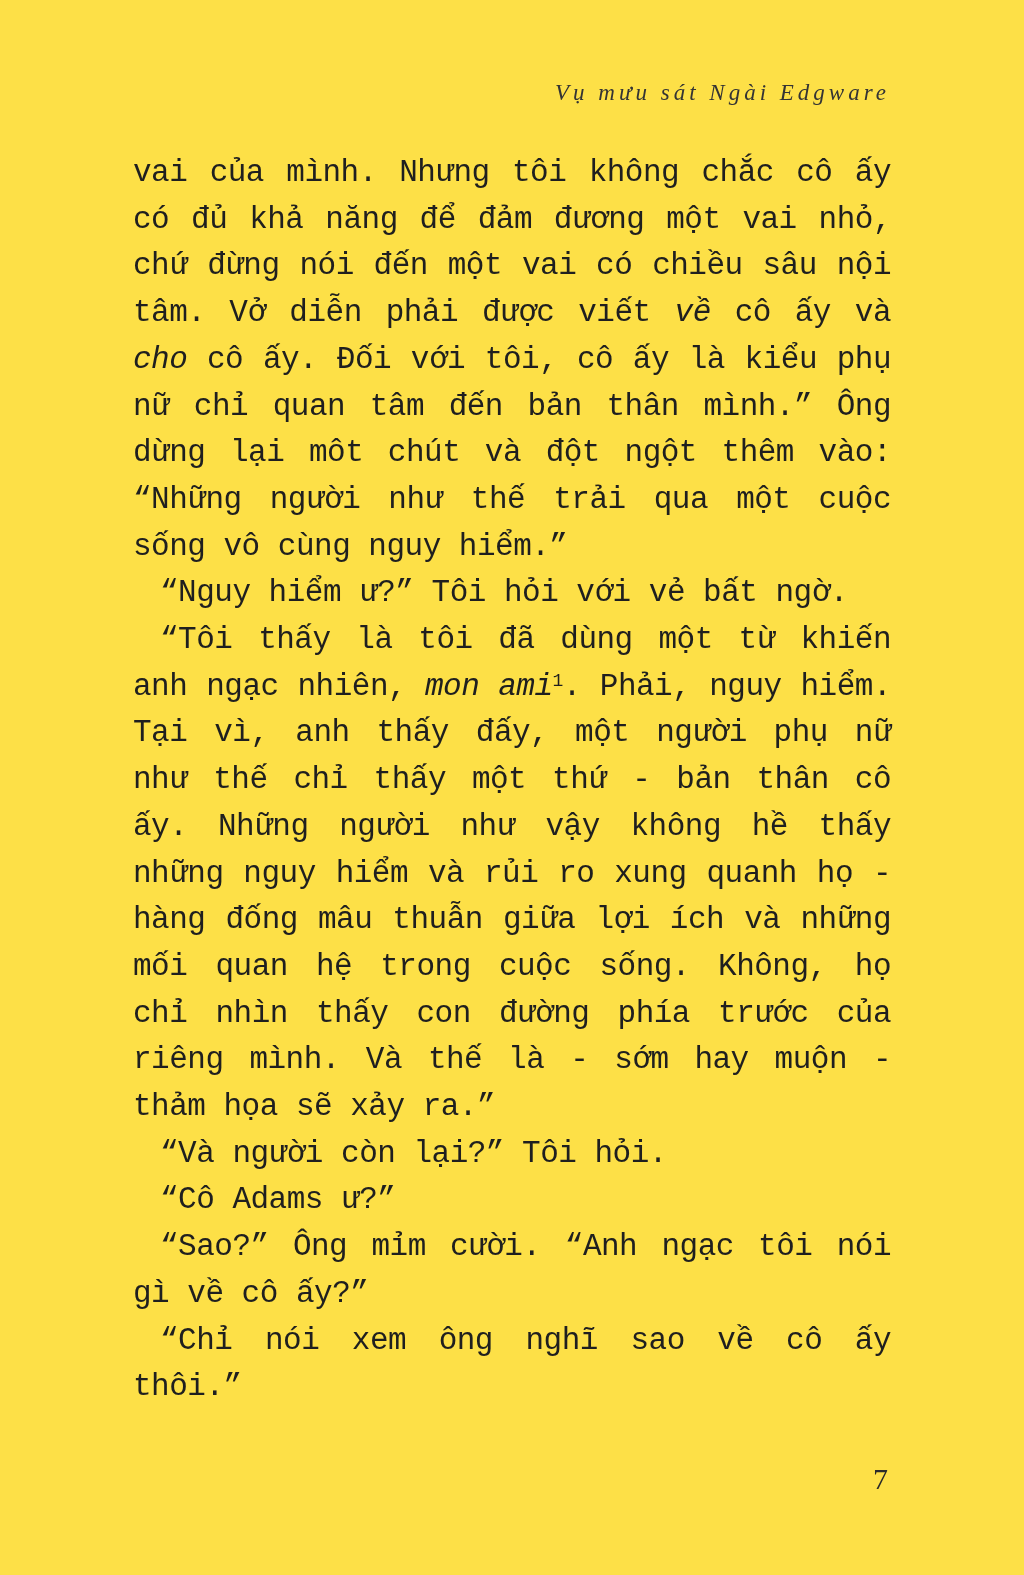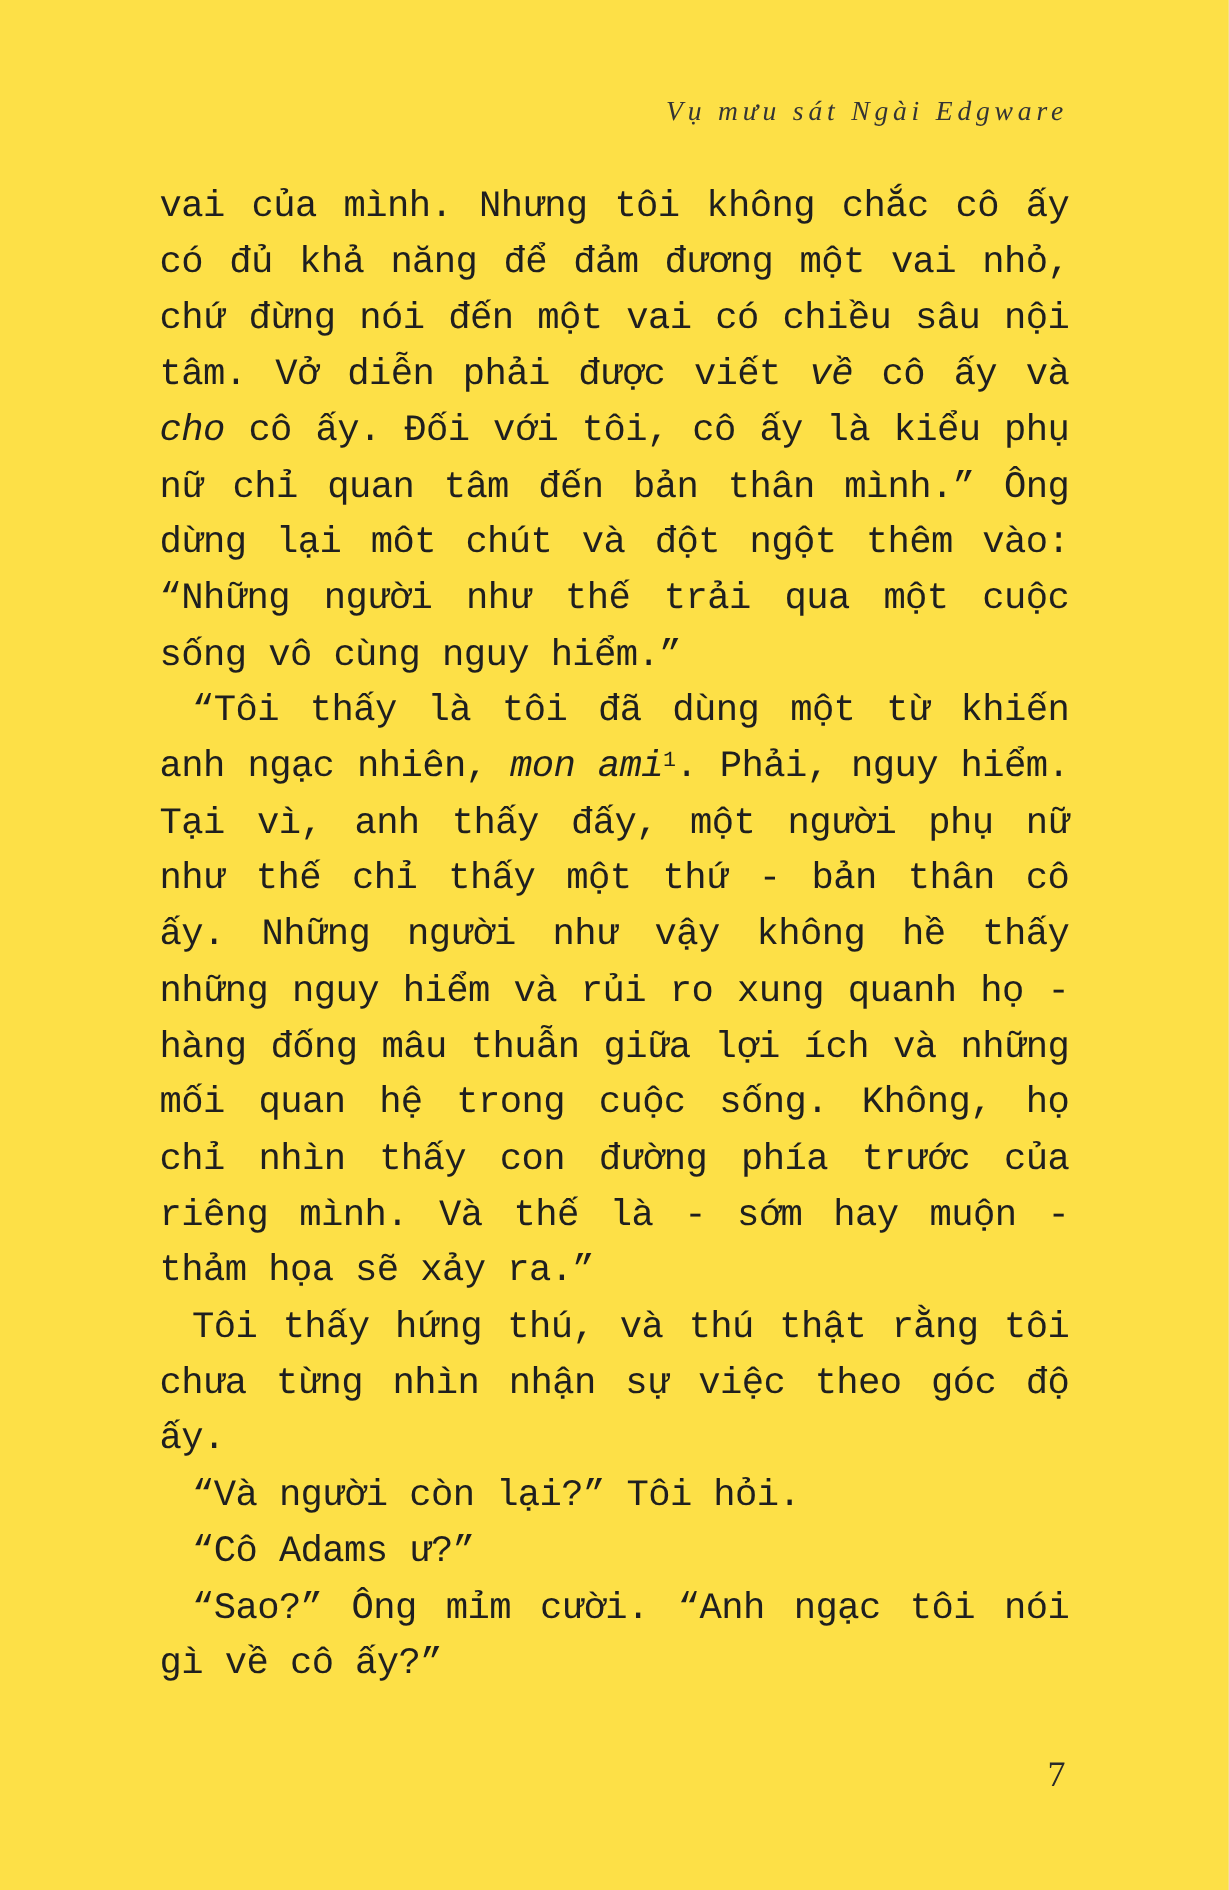--- a/index.html
+++ b/index.html
@@ -77,23 +77,24 @@
 </style>
 </head>
 <body>
 
 <div class="page">
 
   <div class="running-header">Vụ mưu sát Ngài Edgware</div>
 
   <div class="body-text">
       <p class=""><span>vai của mình. Nhưng tôi không chắc cô ấy có đủ khả năng để đảm đương một vai nhỏ, chứ đừng nói đến một vai có chiều sâu nội tâm. Vở diễn phải được viết </span><span class="italic">về</span><span> cô ấy và </span><span class="italic">cho</span><span> cô ấy. Đối với tôi, cô ấy là kiểu phụ nữ chỉ quan tâm đến bản thân mình.” Ông dừng lại môt chút và đột ngột thêm vào: “Những người như thế trải qua một cuộc sống vô cùng nguy hiểm.”</span></p>
+      <p class="indent"><span>“Nguy hiểm ư?” Tôi hỏi với vẻ bất ngờ.</span></p>
       <p class="indent"><span>“Tôi thấy là tôi đã dùng một từ khiến anh ngạc nhiên, </span><span class="italic">mon ami</span><sup>1</sup><span>. Phải, nguy hiểm. Tại vì, anh thấy đấy, một người phụ nữ như thế chỉ thấy một thứ - bản thân cô ấy. Những người như vậy không hề thấy những nguy hiểm và rủi ro xung quanh họ - hàng đống mâu thuẫn giữa lợi ích và những mối quan hệ trong cuộc sống. Không, họ chỉ nhìn thấy con đường phía trước của riêng mình. Và thế là - sớm hay muộn - thảm họa sẽ xảy ra.”</span></p>
-      <p class="indent"><span>Tôi thấy hứng thú, và thú thật rằng tôi chưa từng nhìn nhận sự việc theo góc độ ấy.</span></p>
       <p class="indent"><span>“Và người còn lại?” Tôi hỏi.</span></p>
       <p class="indent"><span>“Cô Adams ư?”</span></p>
       <p class="indent"><span>“Sao?” Ông mỉm cười. “Anh ngạc tôi nói gì về cô ấy?”</span></p>
+      <p class="indent"><span>“Chỉ nói xem ông nghĩ sao về cô ấy thôi.”</span></p>
     </div>
 
 
   <div class="page-number">7</div>
 
 </div>
 
 </body></html>

